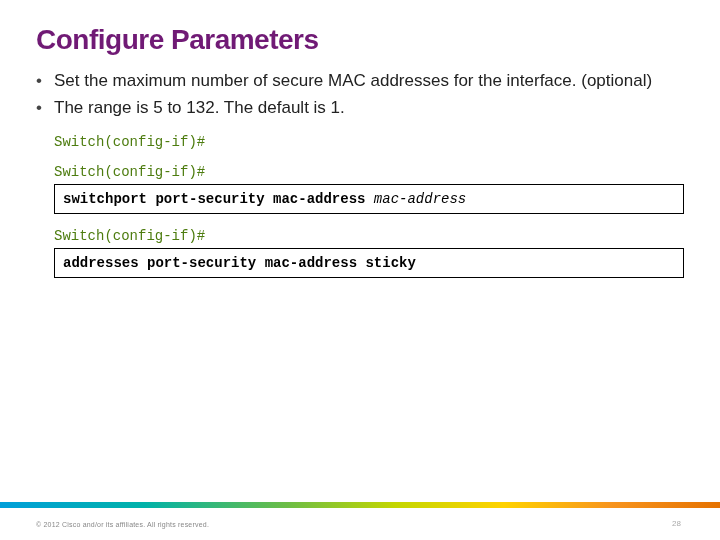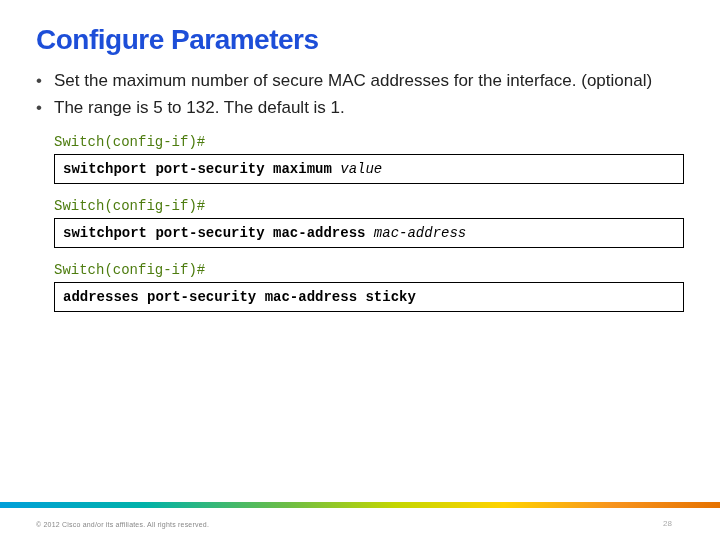--- a/index.html
+++ b/index.html
@@ -7,21 +7,21 @@
     width: 720px;
     height: 540px;
     font-family: Arial, Helvetica, sans-serif;
     background: #fff;
     position: relative;
     overflow: hidden;
   }
   .title {
     font-size: 28px;
     font-weight: bold;
-    color: #1d4ed8;
+    color: #701a75;
     padding: 24px 0 10px 36px;
     letter-spacing: -0.5px;
   }
   .content {
     padding: 0 36px 0 36px;
   }
   ul { list-style: none; }
   li.main {
     font-size: 17px;
     color: #222;
@@ -66,41 +66,38 @@
   .footer-text {
     position: absolute;
     left: 36px;
     bottom: 12px;
     font-size: 7px;
     color: #888;
     letter-spacing: 0.2px;
   }
   .page-num {
     position: absolute;
-    right: 48px;
+    right: 39px;
     bottom: 12px;
     font-size: 8px;
     color: #aaa;
   }
 </style>
 </head>
 <body>
 
 <div class="title">Configure Parameters</div>
 
 <div class="content">
   <ul>
     <li class="main">Set the maximum number of secure MAC addresses for the interface. (optional)</li>
     <li class="main">The range is 5 to 132. The default is 1.</li>
   </ul>
 
   <div class="prompt">Switch(config-if)#</div>
-  <div class="cmdbox">
-    <span class="bold">switchport port-security maximum </span><span class="ital">value</span>
-  </div>
 
 
   <div class="prompt">Switch(config-if)#</div>
   <div class="cmdbox">
     <span class="bold">switchport port-security mac-address </span><span class="ital">mac-address</span>
   </div>
 
 
   <div class="prompt">Switch(config-if)#</div>
   <div class="cmdbox">

